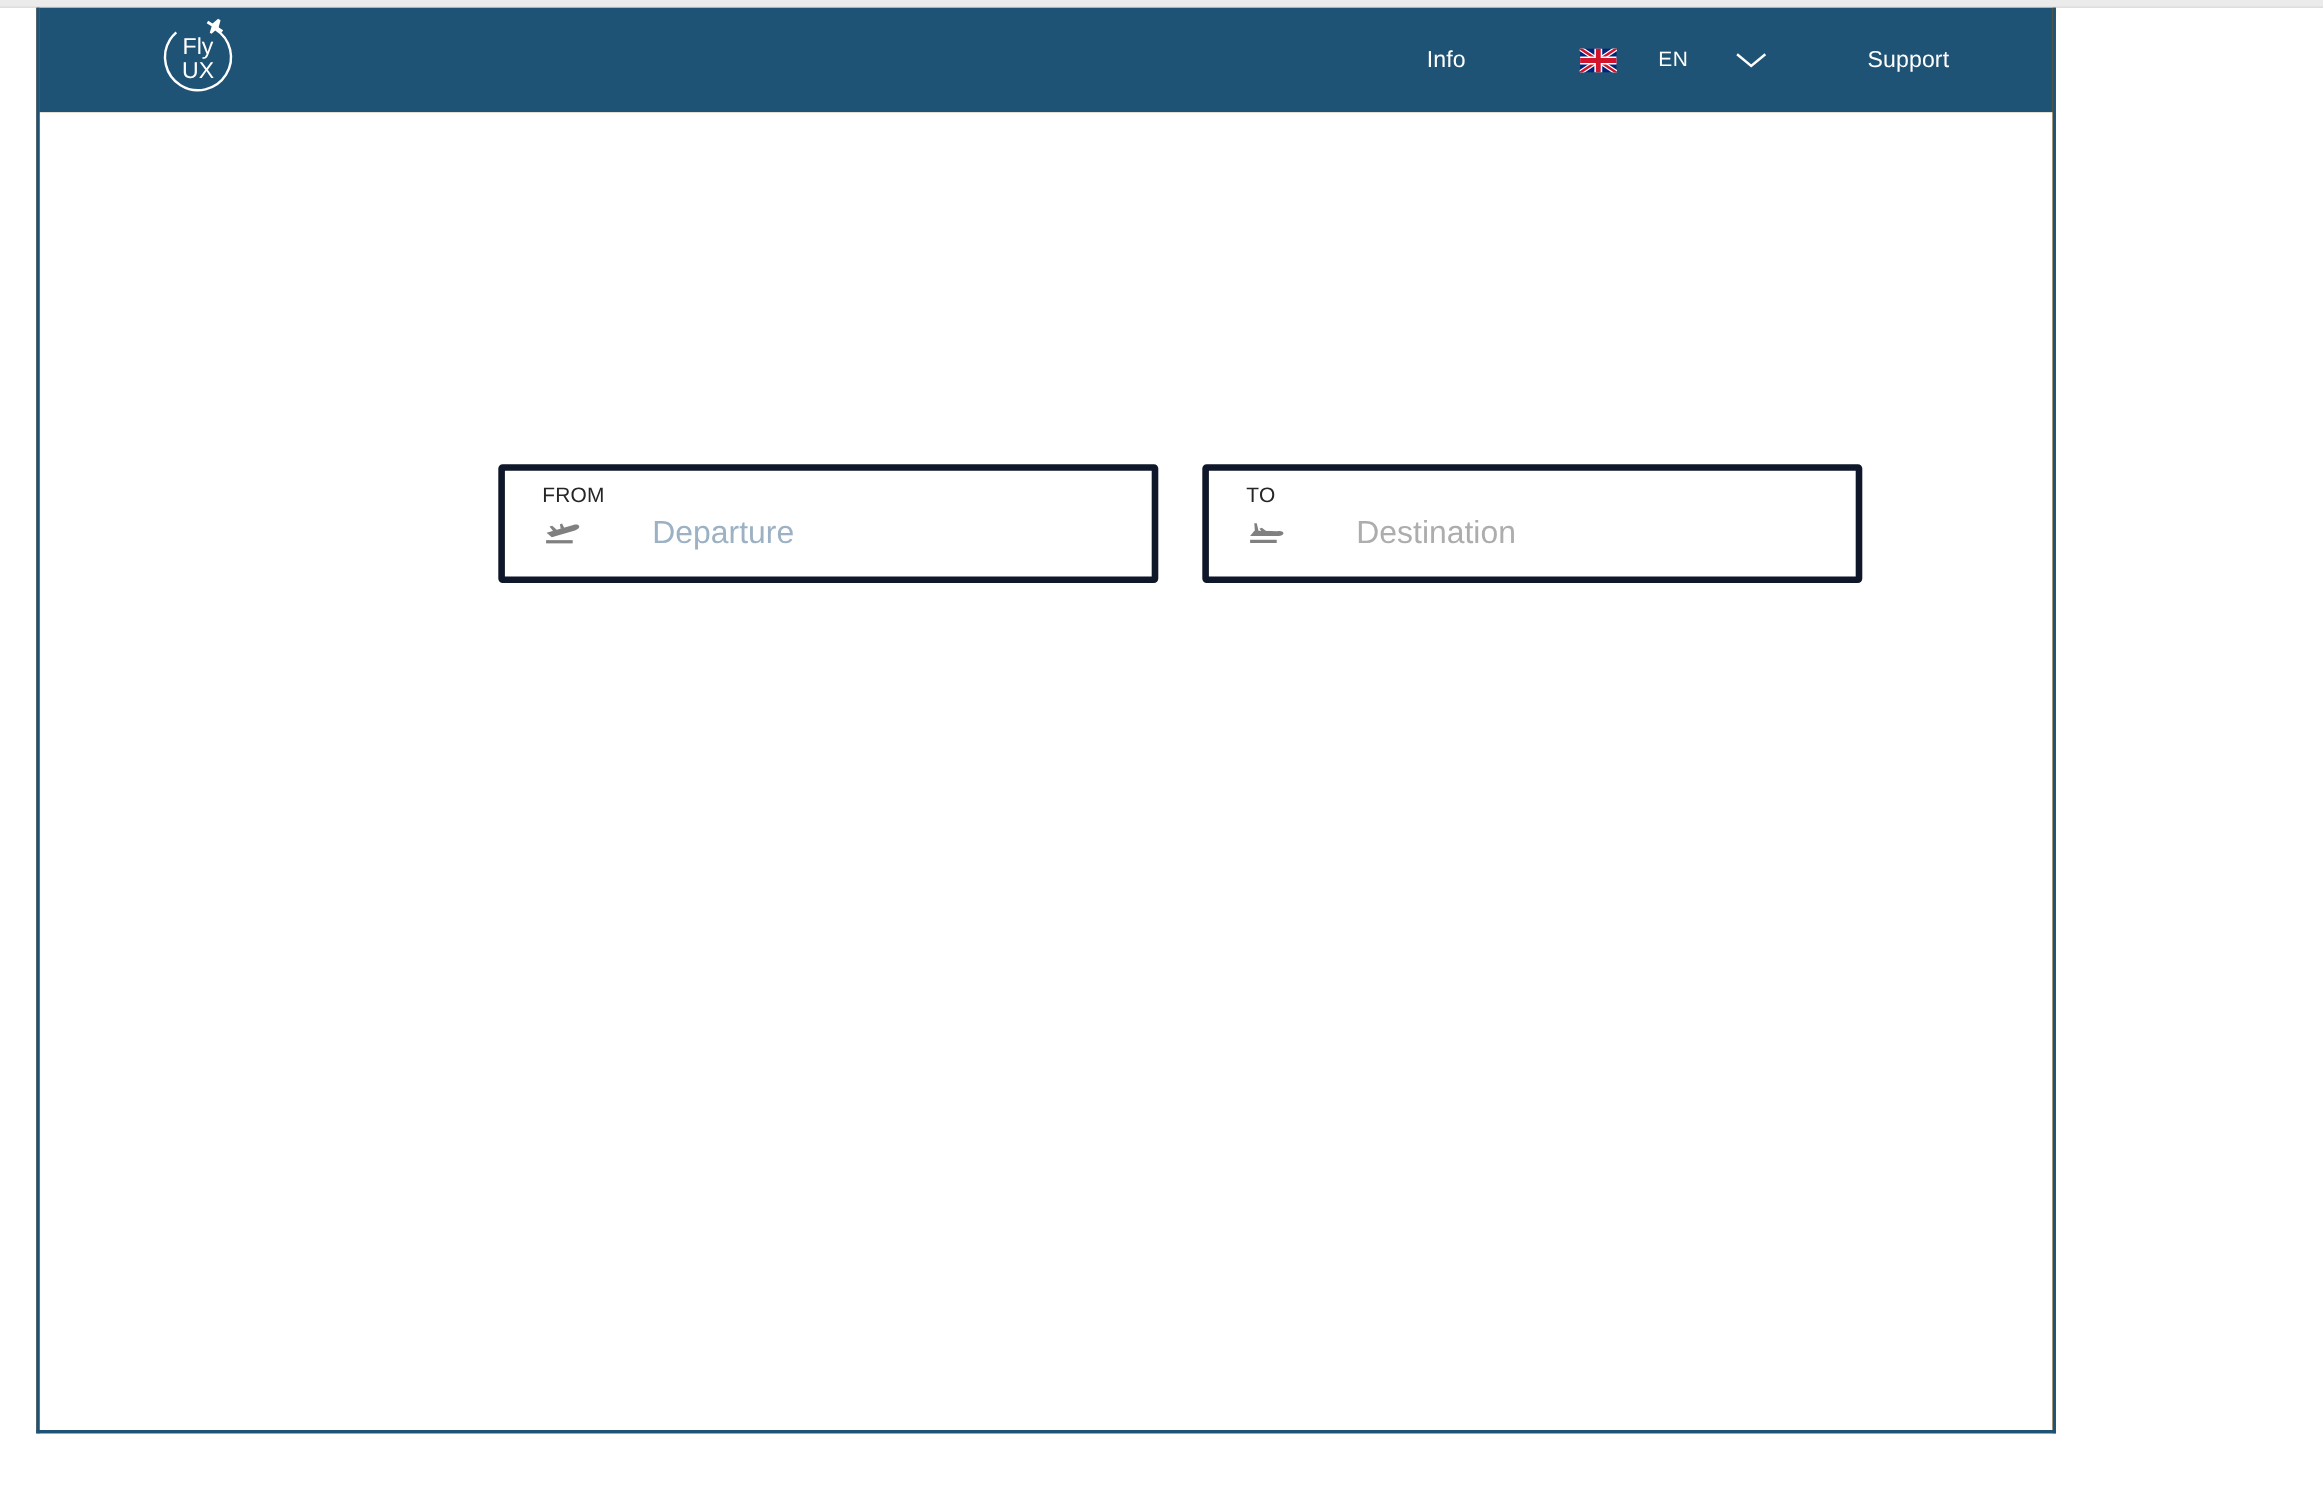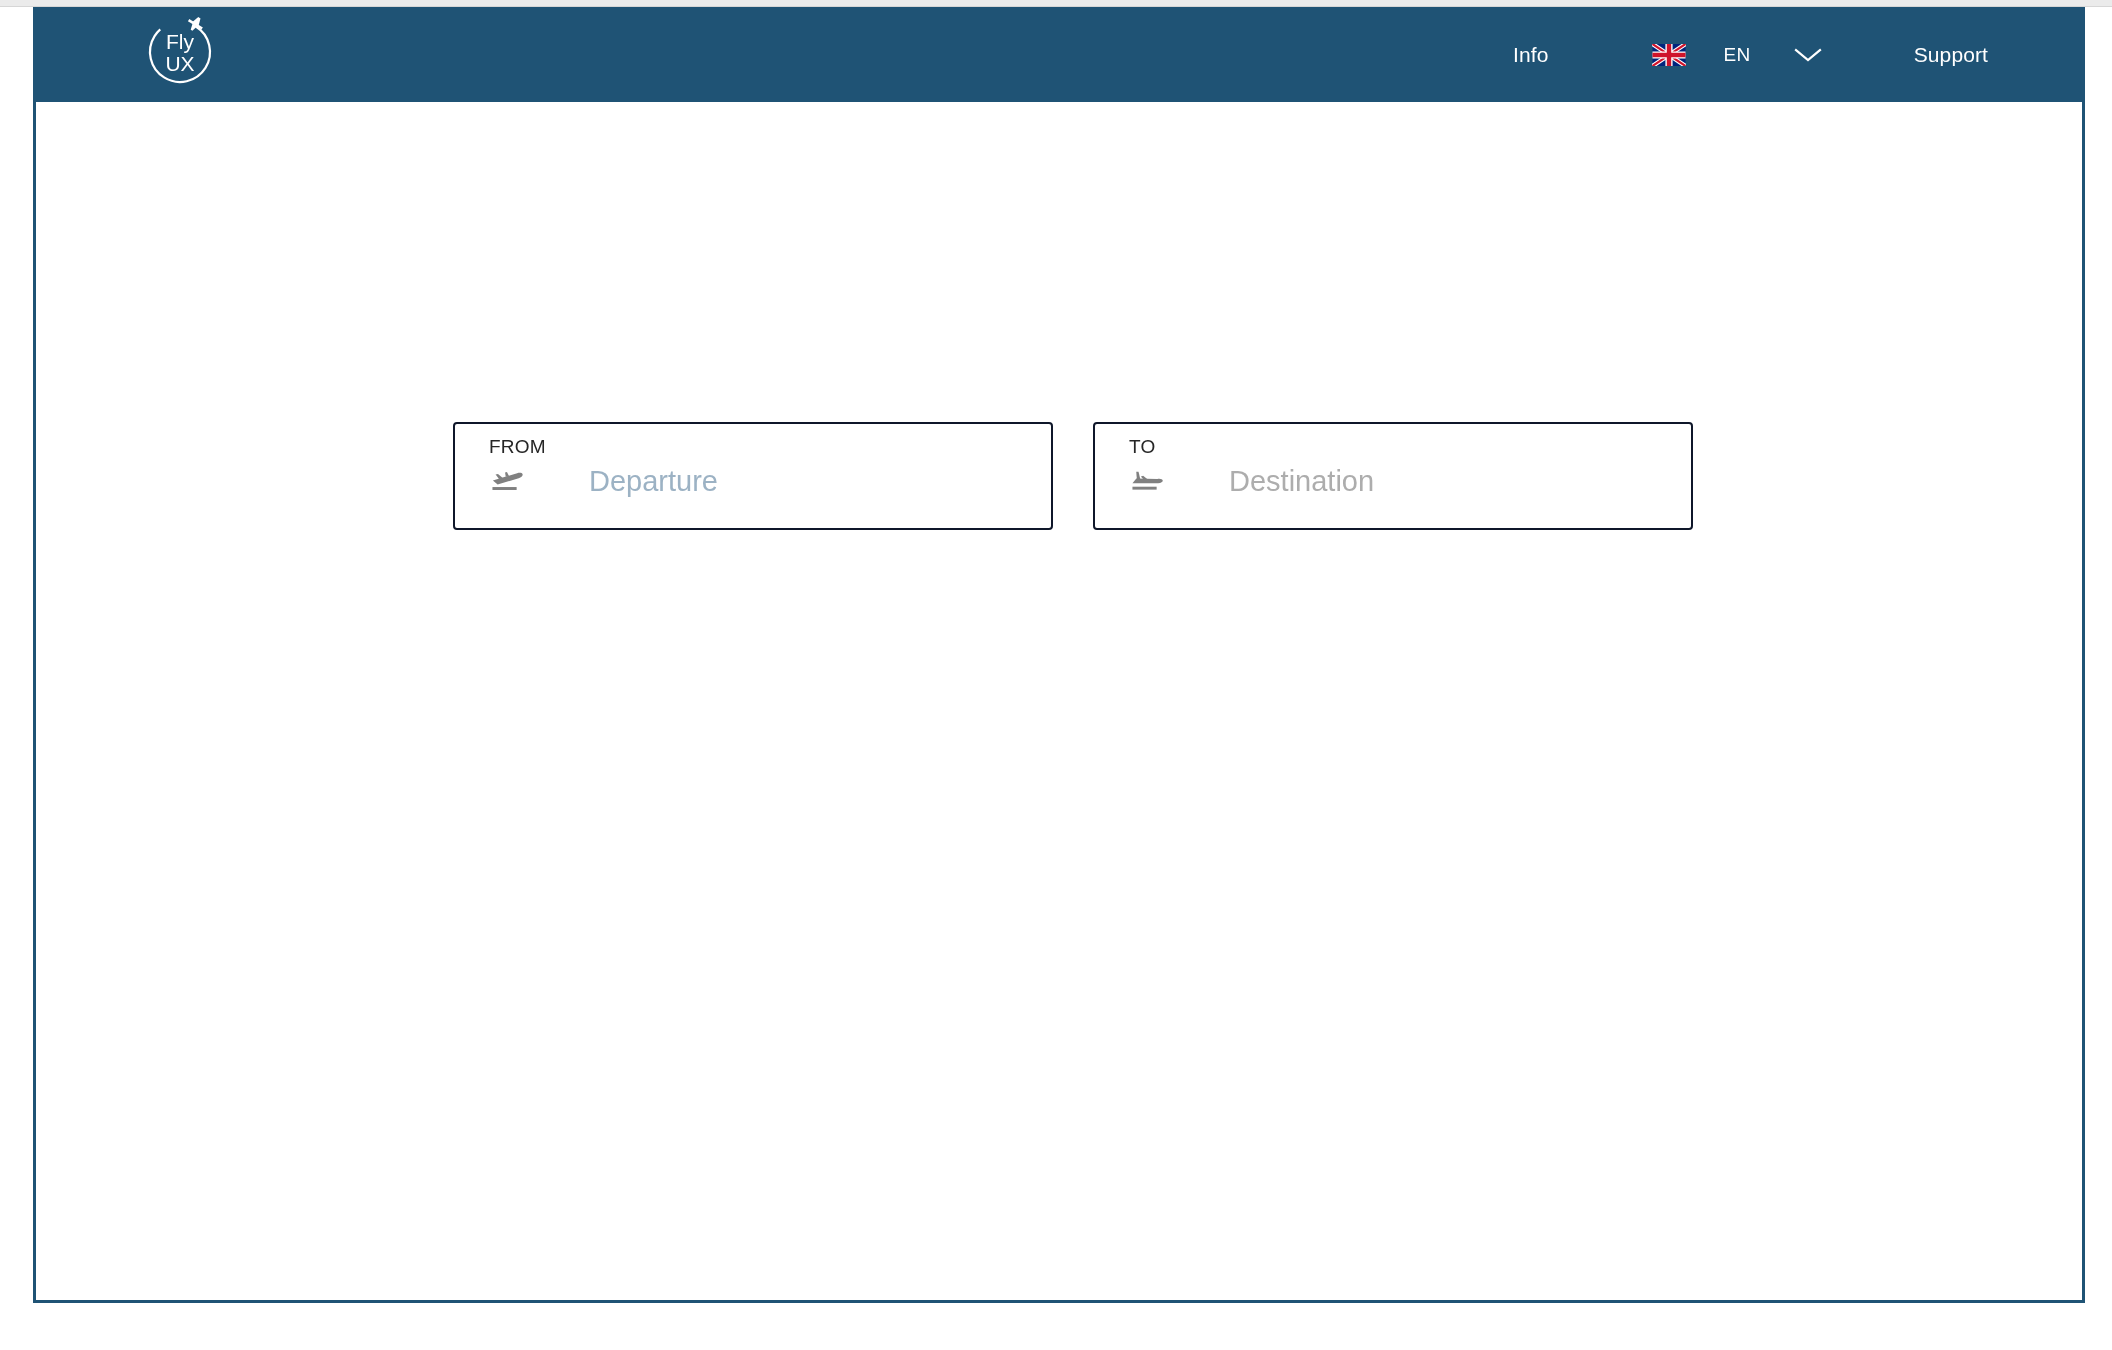--- a/index.html
+++ b/index.html
@@ -30,21 +30,21 @@
     background: #ebebeb;
     border-bottom: 1px solid #d6d6d6;
     box-sizing: border-box;
   }
 
   
   .page-frame {
     position: absolute;
     left: 33px;
     top: 7px;
-    width: 2052px;
+    width: 1836px;
     height: 1296px;
     box-sizing: border-box;
     border-left: 3px solid #1f5375;
     border-right: 3px solid #1f5375;
     border-bottom: 3px solid #1f5375;
     background: #a16207;
     overflow: hidden;
   }
 
   
@@ -139,21 +139,21 @@
     left: 417px;
     top: 320px;
     display: flex;
     align-items: flex-start;
   }
 
   .field-box {
     box-sizing: border-box;
     width: 600px;
     height: 108px;
-    border: 2px solid #0f172a;
+    border: 6px solid #0f172a;
     border-radius: 4px;
     background: #ffffff;
     position: relative;
     cursor: text;
   }
 
   .field-box.to-box { margin-left: 40px; }
 
   .field-label {
     position: absolute;

